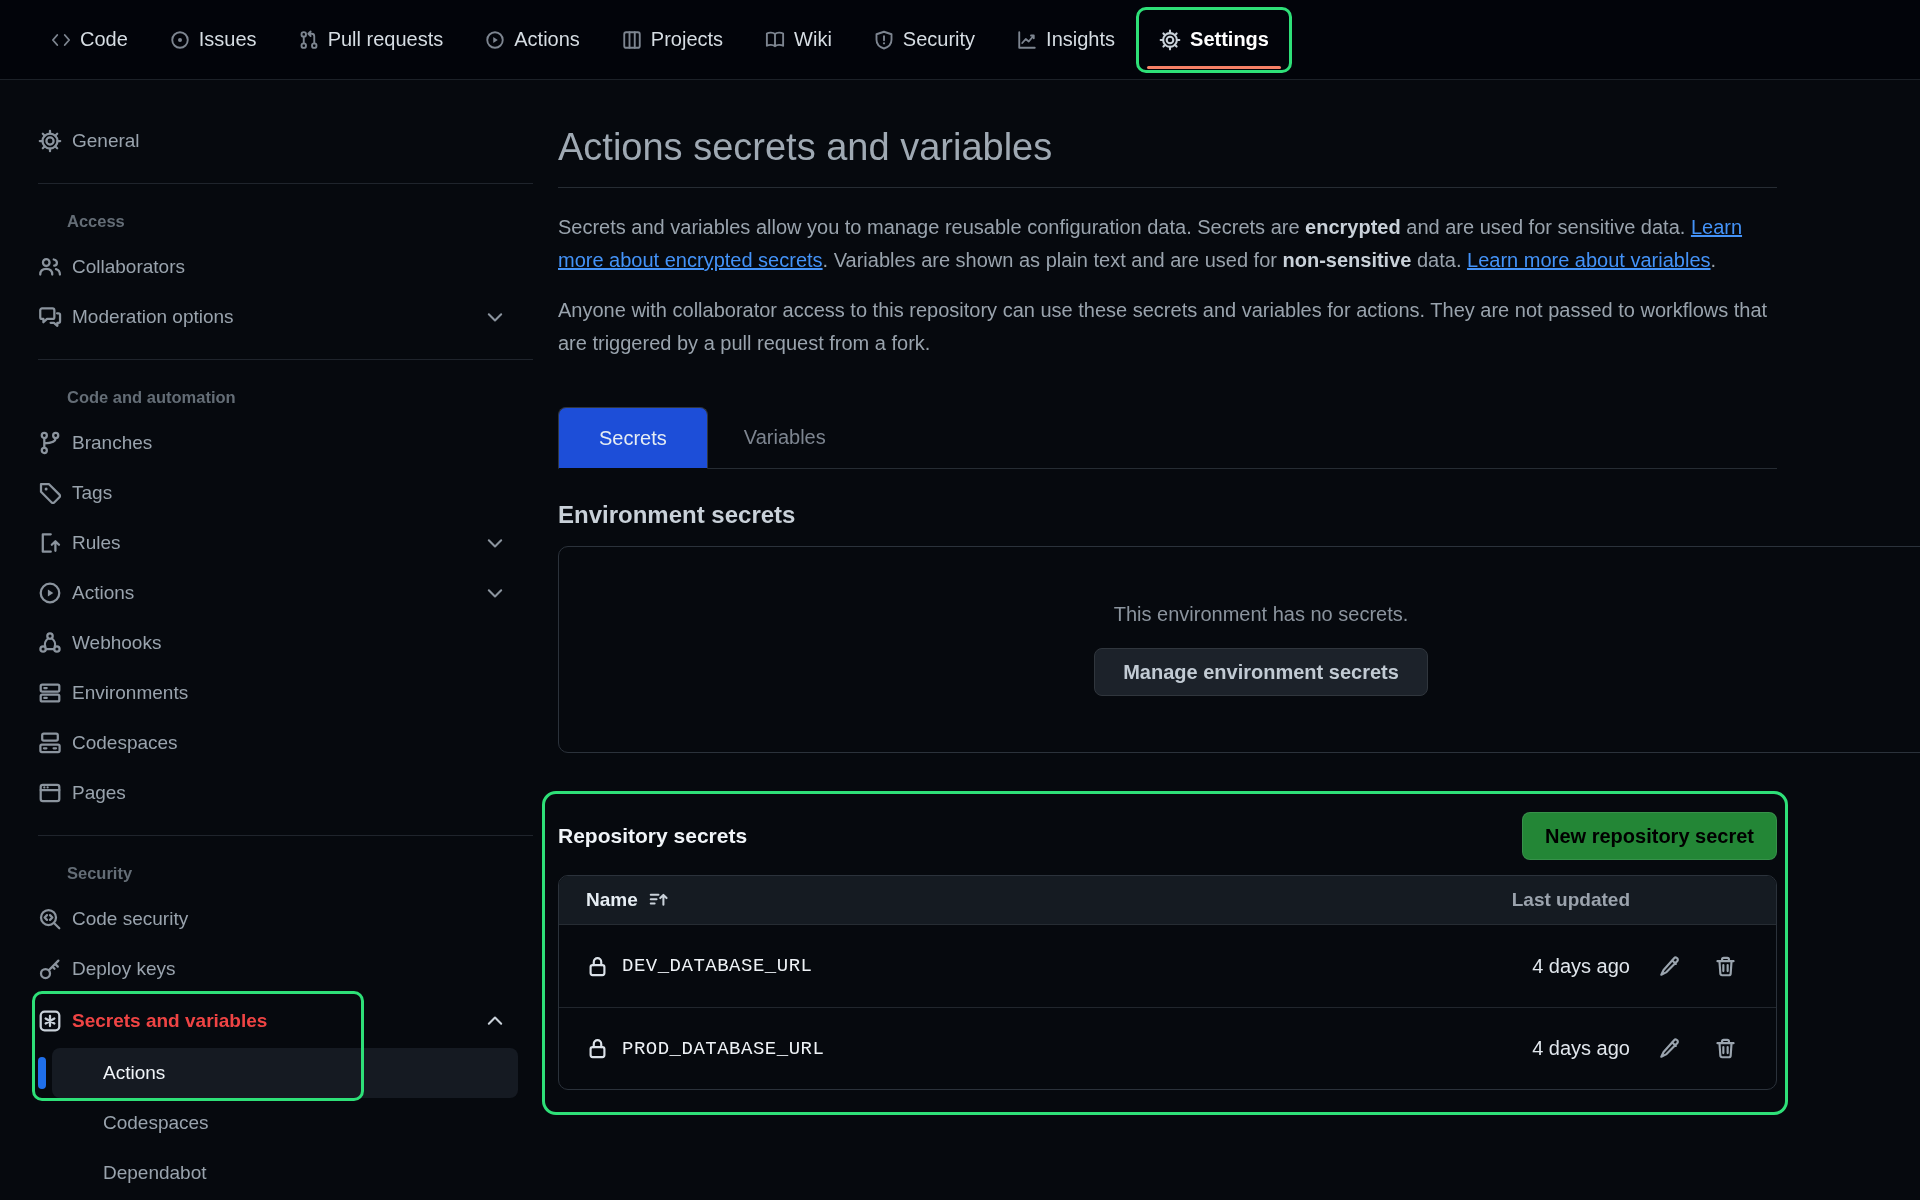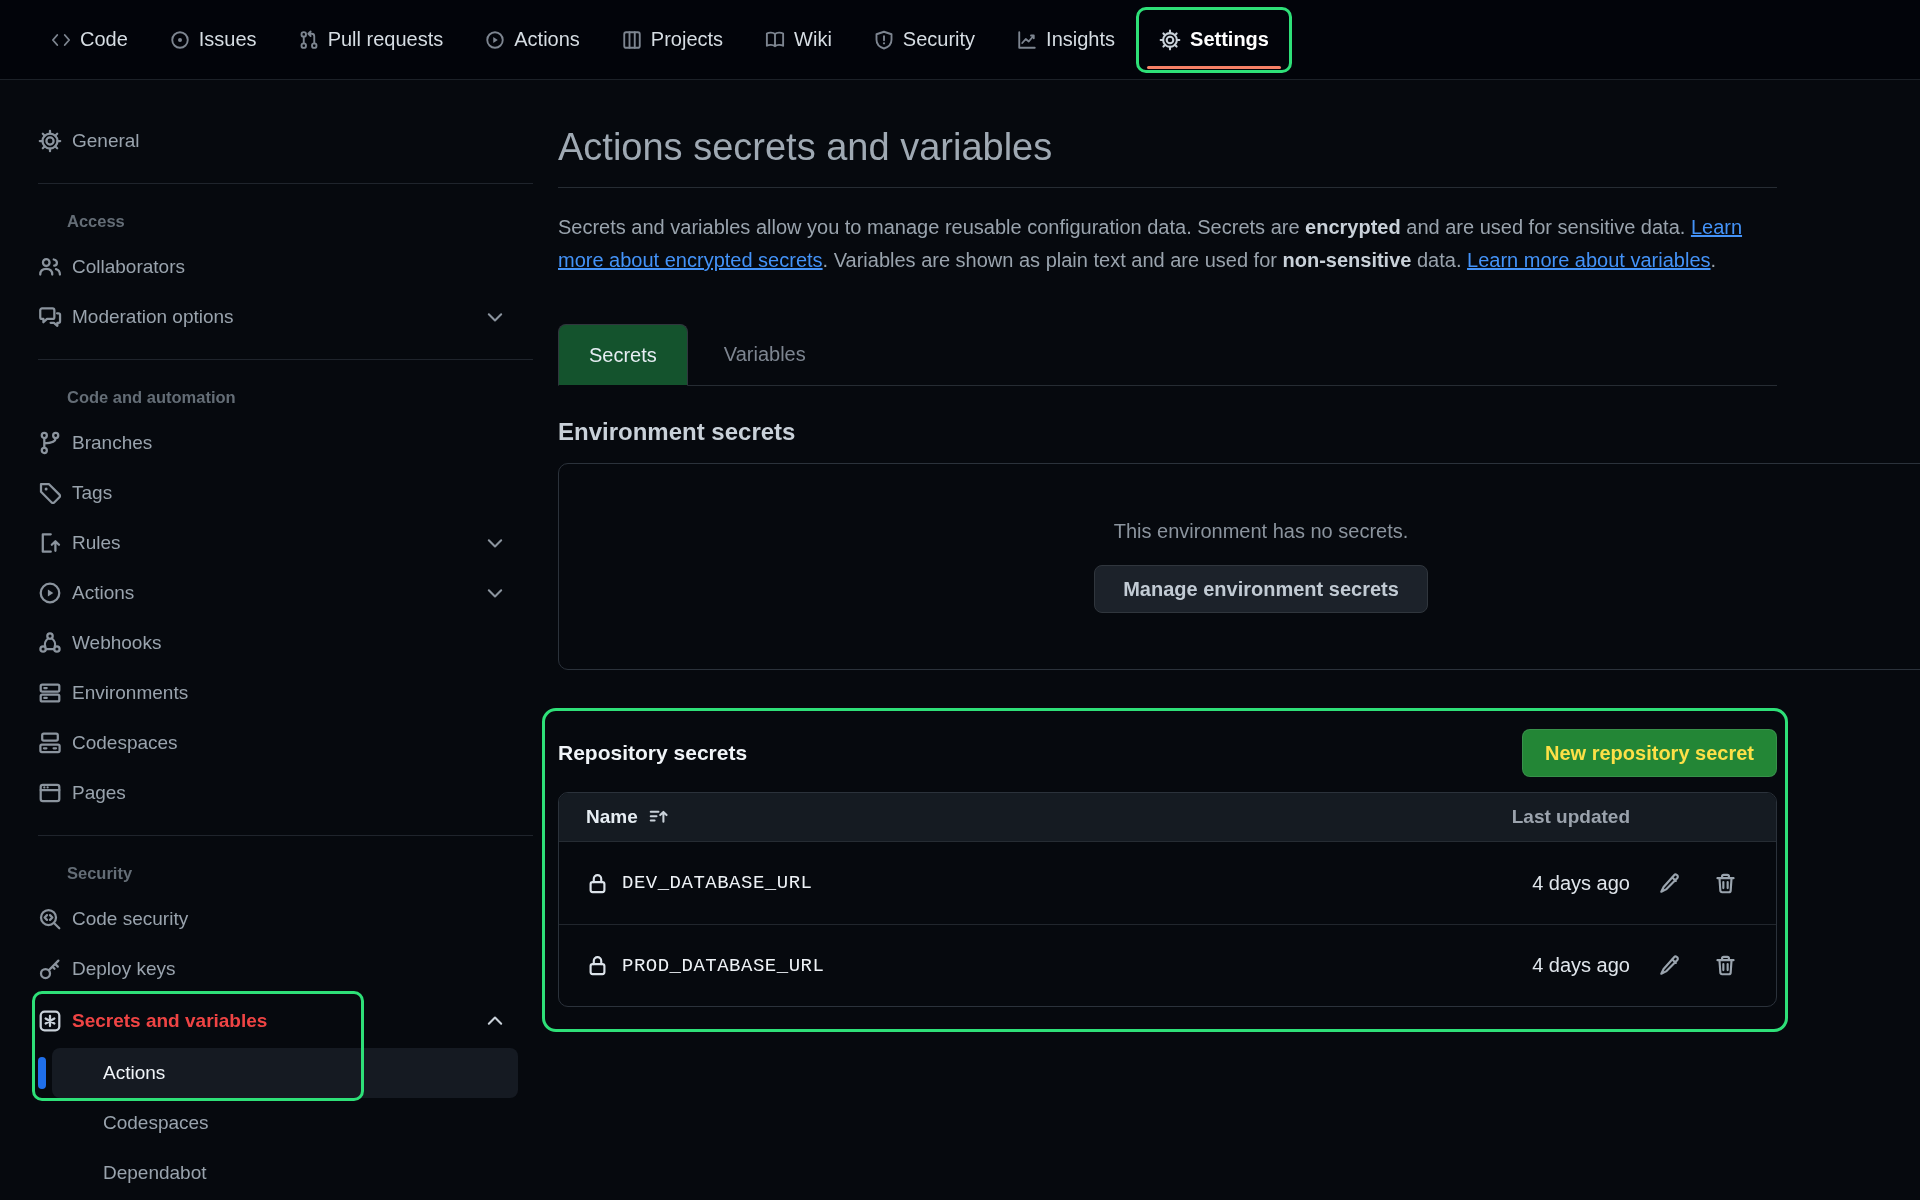--- a/index.html
+++ b/index.html
@@ -77,24 +77,24 @@
   .page-title { margin-top:44px; font-size:38px; font-weight:400; color:#9fa9b3; line-height:46px; }
   .title-divider { border-top:1px solid #262c33; margin-top:17px; width:1219px; }
   .intro { width:1219px; font-size:20px; line-height:33px; color:#99a3ad; }
   .intro.p1 { margin-top:23px; }
   .intro.p2 { margin-top:17px; }
   .intro strong { color:#c9d1d9; font-weight:700; }
   .intro a { color:#4493f8; text-decoration:underline; cursor:pointer; }
 
   .tabs { margin-top:46px; display:flex; align-items:flex-end; border-bottom:1px solid #262c33; width:1219px; }
   .tab-active {
-    height:62px; padding:0 30px; display:flex; align-items:center;
+    height:62px; padding:0 40px; display:flex; align-items:center;
     border:1px solid #30363d; border-bottom:1px solid #06090e;
     border-radius:8px 8px 0 0; margin-bottom:-1px;
-    font-size:20px; color:#e6edf3; background:#14532d; cursor:pointer;
+    font-size:20px; color:#e6edf3; background:#1d4ed8; cursor:pointer;
   }
   .tab-plain { height:62px; padding:0 36px; display:flex; align-items:center; font-size:20px; color:#7d8590; cursor:pointer; }
 
   .section-h { margin-top:32px; font-size:24px; font-weight:700; color:#c9d1d9; line-height:28px; }
 
   .env-card {
     margin-top:17px; width:1406px; height:207px;
     border:1px solid #2b323b; border-radius:10px;
     display:flex; flex-direction:column; align-items:center; padding-top:56px;
   }
@@ -108,21 +108,21 @@
   .repo-annotation {
     margin-top:38px; margin-left:-16px; width:1246px;
     border:3px solid #2ee078; border-radius:14px;
     padding:18px 8px 22px 13px;
   }
   .repo-head { display:flex; align-items:center; justify-content:space-between; height:48px; }
   .repo-title { font-size:21px; font-weight:700; color:#f0f4f8; }
   .btn-primary {
     height:48px; padding:0 22px; background:#238636; border:1px solid rgba(240,246,252,0.1);
     border-radius:8px; display:flex; align-items:center;
-    font-size:20px; font-weight:700; color:#fde047; cursor:pointer;
+    font-size:20px; font-weight:700; color:#000000; cursor:pointer;
   }
   .secrets-table { margin-top:15px; border:1px solid #2b323b; border-radius:10px; overflow:hidden; }
   .t-head {
     height:49px; background:#151b22; display:flex; align-items:center;
     border-bottom:1px solid #262c33; padding-left:27px;
   }
   .t-head .name-h { font-size:19px; font-weight:700; color:#e6edf3; display:flex; align-items:center; gap:10px; }
   .t-head .updated-h { margin-left:auto; padding-right:146px; font-size:19px; font-weight:600; color:#9ba3ad; }
   .t-row { height:82px; display:flex; align-items:center; padding-left:27px; }
   .t-row + .t-row { border-top:1px solid #21262d; }
@@ -412,20 +412,21 @@
   </div>
 </div>
 
 <div class="main">
   <div class="page-title">Actions secrets and variables</div>
   <div class="title-divider"></div>
 
   <div class="intro p1">
     <span>Secrets and variables allow you to manage reusable configuration data. Secrets are </span><strong>encrypted</strong><span> and are used for sensitive data. </span><a>Learn more about encrypted secrets</a><span>. Variables are shown as plain text and are used for </span><strong>non-sensitive</strong><span> data. </span><a>Learn more about variables</a><span>.</span>
   </div>
+  <div class="intro p2">Anyone with collaborator access to this repository can use these secrets and variables for actions. They are not passed to workflows that are triggered by a pull request from a fork.</div>
 
   <div class="tabs">
     <div class="tab-active">Secrets</div>
     <div class="tab-plain">Variables</div>
   </div>
 
   <div class="section-h">Environment secrets</div>
 
   <div class="env-card">
     <div class="env-empty">This environment has no secrets.</div>

